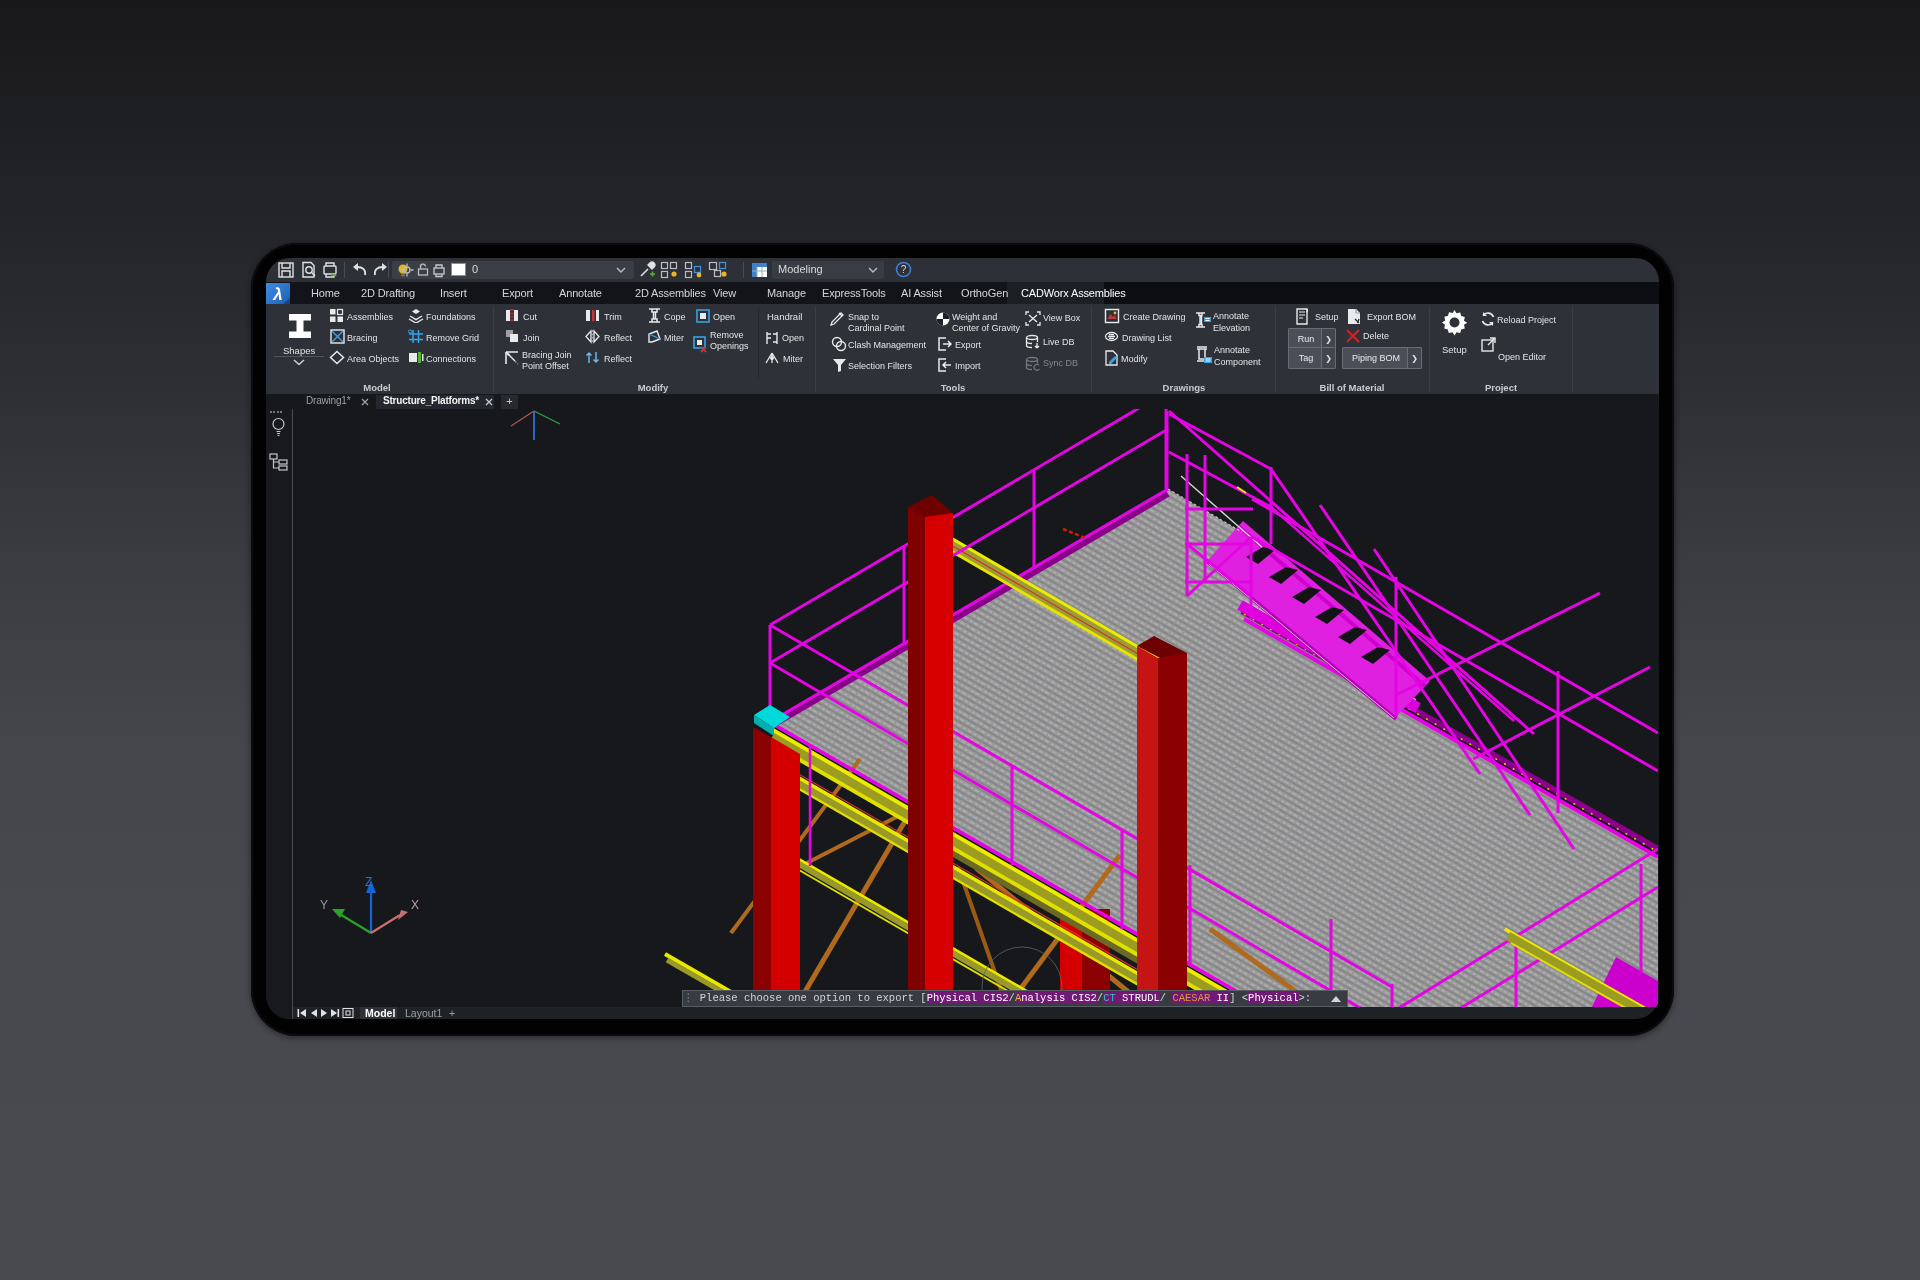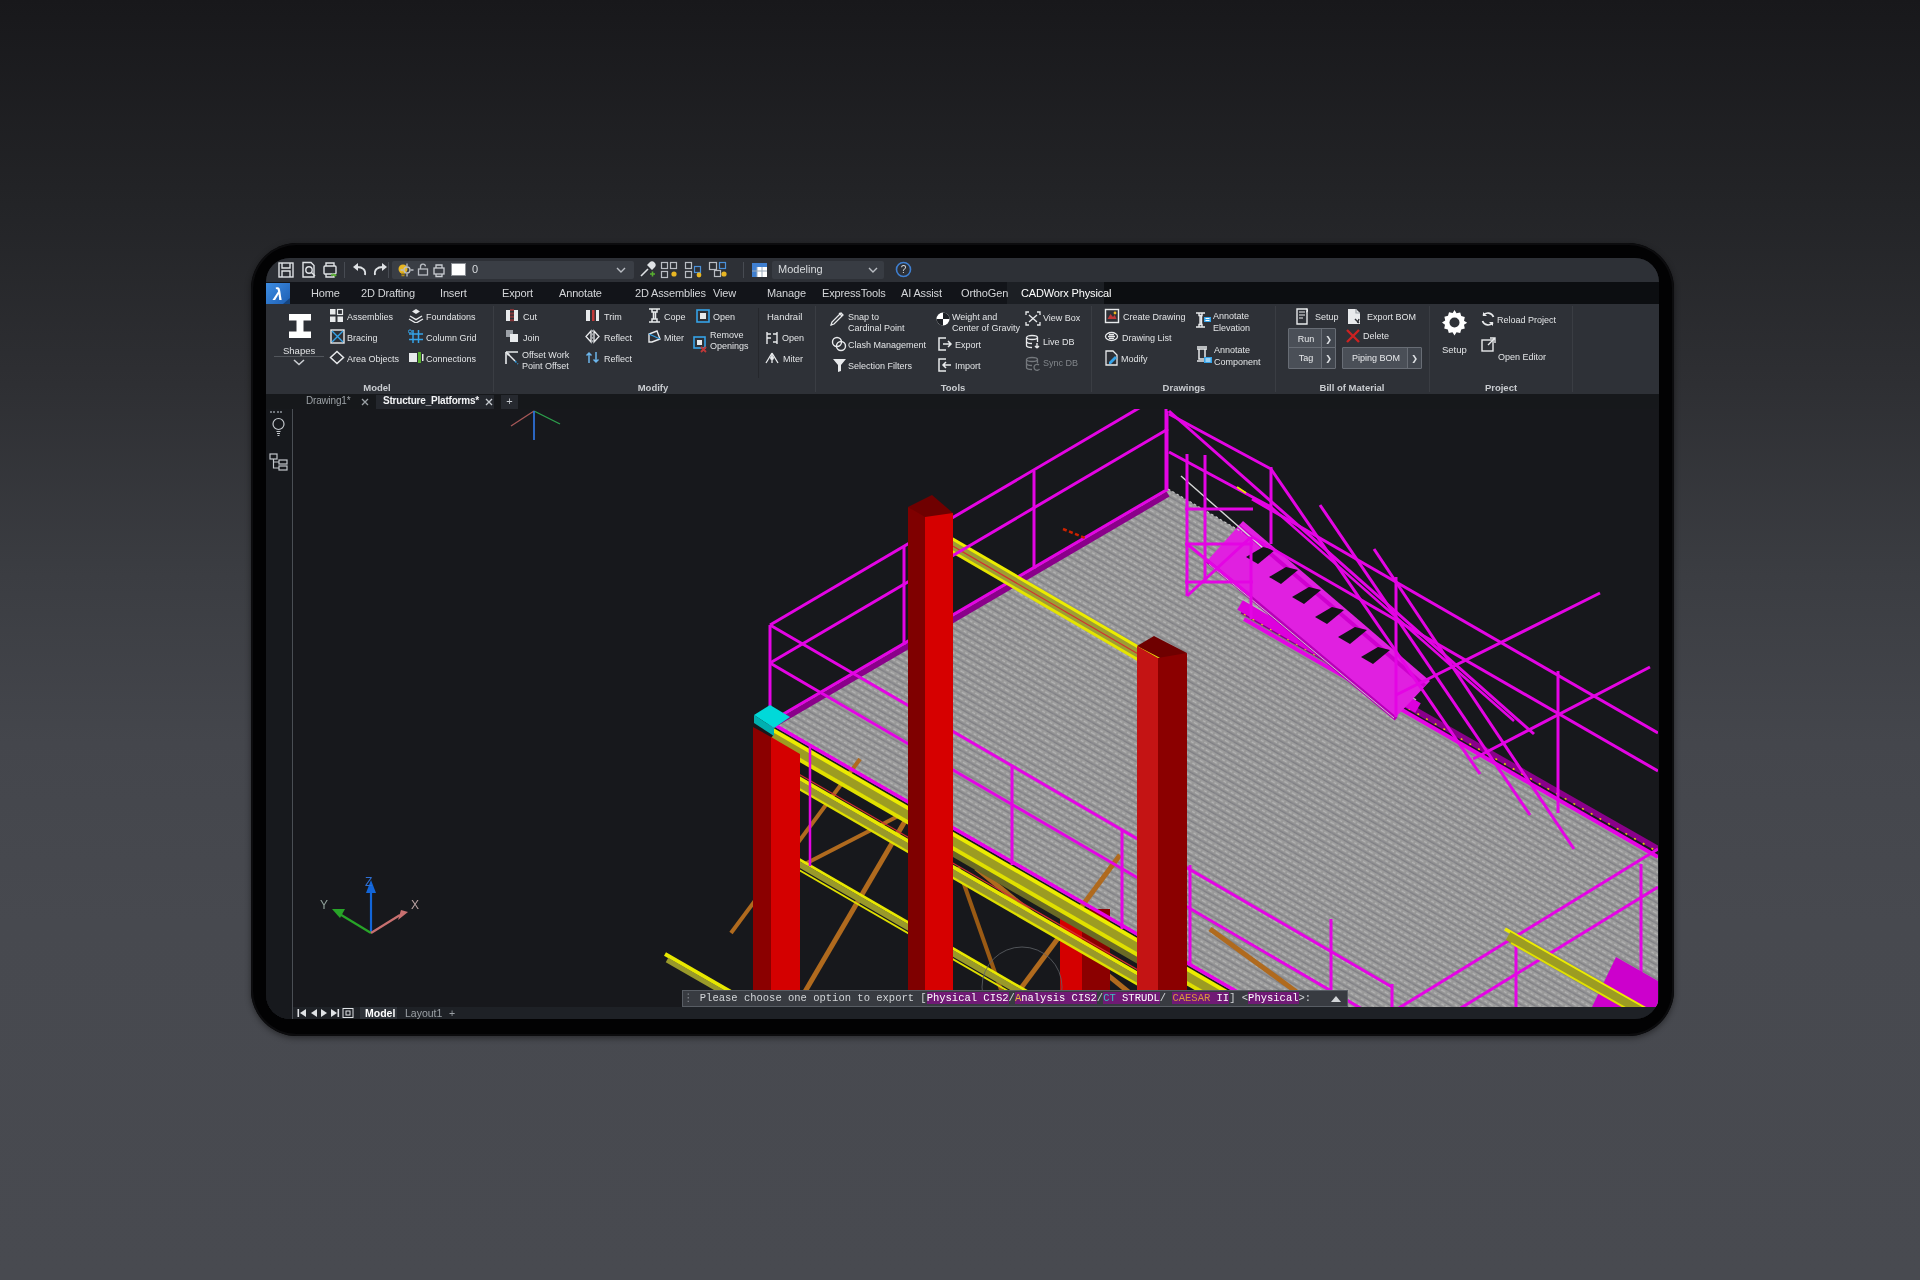--- a/index.html
+++ b/index.html
@@ -173,21 +173,21 @@
     <div class="T" style="left:86px">2D Drafting</div>
     <div class="T" style="left:165px">Insert</div>
     <div class="T" style="left:227px">Export</div>
     <div class="T" style="left:284px">Annotate</div>
     <div class="T" style="left:360px">2D Assemblies</div>
     <div class="T" style="left:438px">View</div>
     <div class="T" style="left:492px">Manage</div>
     <div class="T" style="left:547px">ExpressTools</div>
     <div class="T" style="left:626px">AI Assist</div>
     <div class="T" style="left:686px">OrthoGen</div>
-    <div class="T" style="left:746px;color:#ffffff">CADWorx Physical</div>
+    <div class="T" style="left:746px;color:#ffffff">CADWorx Assemblies</div>
   </div>
 
   <div class="ribbon" id="ribbon">
     <div class="psep" style="left:227px"></div>
     <div class="psep" style="left:549px"></div>
     <div class="psep" style="left:825px"></div>
     <div class="psep" style="left:1009px"></div>
     <div class="psep" style="left:1163px"></div>
     <div class="psep" style="left:1306px"></div>
     <div class="abs" style="left:492px;top:4px;width:1px;height:70px;background:#25272c"></div>
@@ -223,21 +223,21 @@
           <rect x="1" y="1" width="13" height="13" fill="none" stroke="#e8eaec" stroke-width="1.4"></rect>
           <path d="M2 2l11 11M13 2L2 13" stroke="#35a3e8" stroke-width="1.4"></path>
         </svg>
     <div class="L" style="left:81px;top:29px">Bracing</div>
     <svg class="abs" style="left:142px;top:25px" width="16" height="15" viewBox="0 0 16 15">
           <g stroke="#35a3e8" stroke-width="1.5" fill="none">
             <path d="M5 1v13M10.5 1v13M1 5h14M1 10.5h14"></path>
           </g>
           <circle cx="2" cy="2.5" r="1.6" fill="none" stroke="#35a3e8"></circle>
         </svg>
-    <div class="L" style="left:160px;top:29px">Column Grid</div>
+    <div class="L" style="left:160px;top:29px">Remove Grid</div>
     <svg class="abs" style="left:63px;top:46px" width="16" height="15" viewBox="0 0 16 15">
           <path d="M8 1.5L14.5 7.5 8 13.5 1.5 7.5z" fill="none" stroke="#e8eaec" stroke-width="1.5"></path>
         </svg>
     <div class="L" style="left:81px;top:50px">Area Objects</div>
     <svg class="abs" style="left:142px;top:46px" width="16" height="15" viewBox="0 0 16 15">
           <rect x="1" y="3" width="8" height="9" fill="#e8eaec"></rect>
           <rect x="10" y="2" width="3" height="11" fill="#58b030"></rect>
           <rect x="14" y="4" width="1.5" height="7" fill="#e8eaec"></rect>
         </svg>
     <div class="L" style="left:160px;top:50px">Connections</div>
@@ -252,21 +252,21 @@
           <rect x="1" y="1" width="7" height="7" fill="#9ca1a7"></rect>
           <rect x="5" y="5" width="8" height="8" fill="#e8eaec"></rect>
         </svg>
     <div class="L" style="left:257px;top:29px">Join</div>
     <svg class="abs" style="left:238px;top:46px" width="16" height="16" viewBox="0 0 16 16">
           <path d="M2 2v12M2 2h12" stroke="#e8eaec" stroke-width="1.6"></path>
           <path d="M2 2l9 9" stroke="#e8eaec" stroke-width="1.4"></path>
           <path d="M11 11l3 3" stroke="#35a3e8" stroke-width="1.4" stroke-dasharray="2 1.4"></path>
           <path d="M2 2L6 4 4 6z" fill="#e8eaec"></path>
         </svg>
-    <div class="L" style="left:256px;top:46px">Offset Work</div>
+    <div class="L" style="left:256px;top:46px">Bracing Join</div>
     <div class="L" style="left:256px;top:57px">Point Offset</div>
     <svg class="abs" style="left:319px;top:4px" width="15" height="15" viewBox="0 0 15 15">
           <rect x="1" y="2" width="4" height="11" fill="#e8eaec"></rect>
           <rect x="7" y="2" width="2.5" height="11" fill="#c03838"></rect>
           <rect x="11" y="2" width="3" height="11" fill="#e8eaec"></rect>
         </svg>
     <div class="L" style="left:338px;top:8px">Trim</div>
     <svg class="abs" style="left:319px;top:25px" width="15" height="15" viewBox="0 0 15 15">
           <path d="M6 2v11L1 7.5zM9 2v11l5-5.5z" fill="none" stroke="#e8eaec" stroke-width="1.3"></path>
           <path d="M7.5 1v13" stroke="#9ca1a7" stroke-width="1" stroke-dasharray="2 1.4"></path>

